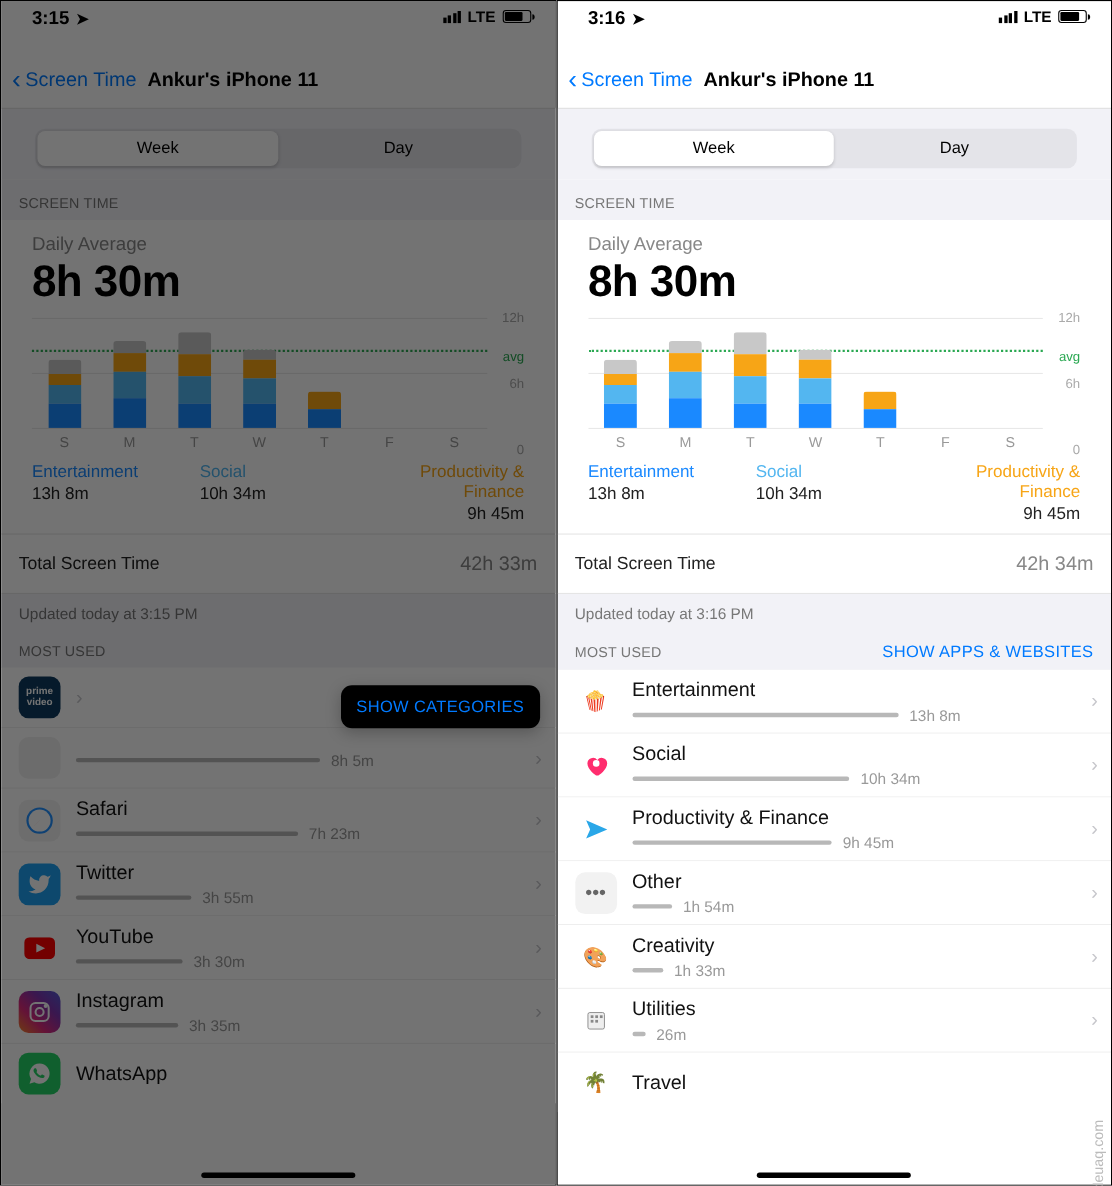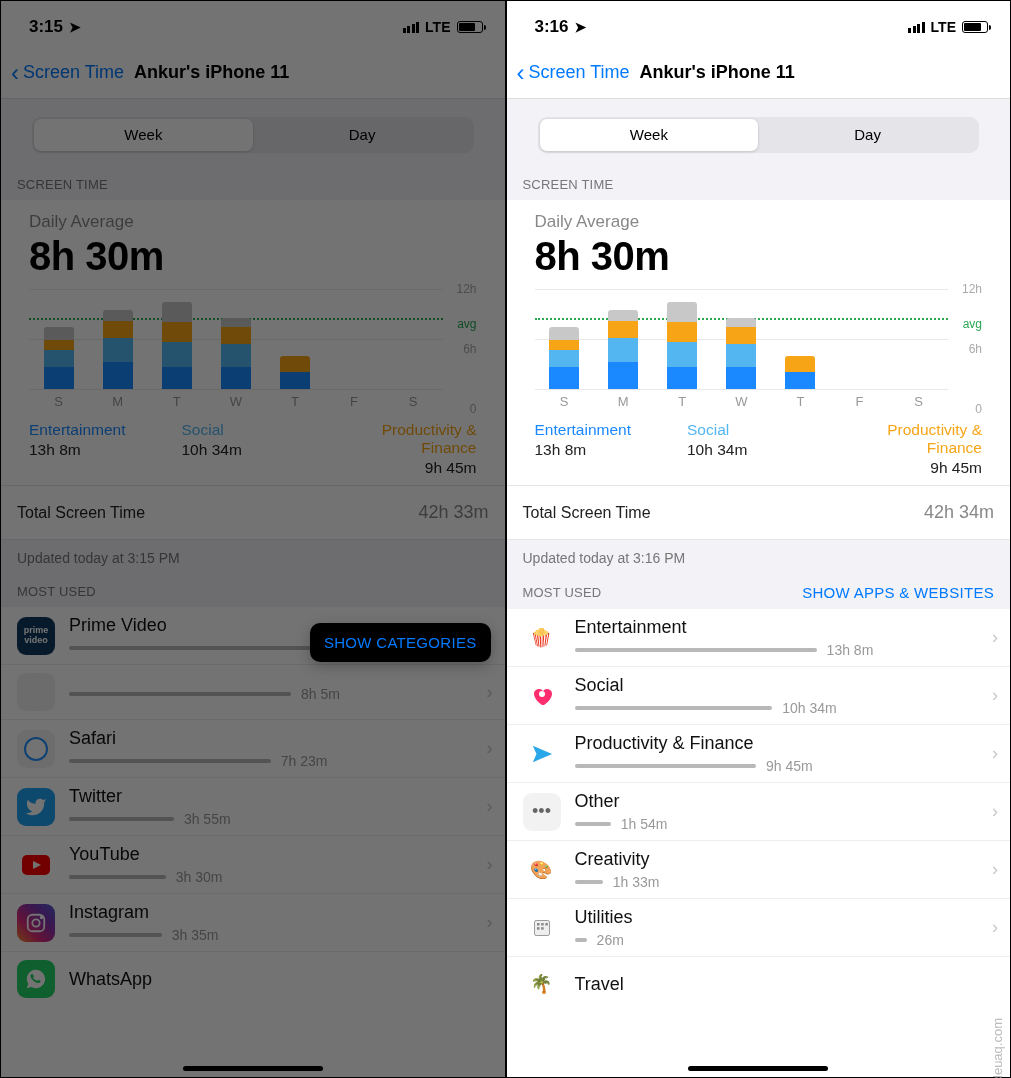--- a/index.html
+++ b/index.html
@@ -26,21 +26,21 @@
     position: absolute;
     inset: 0;
     background: rgba(0,0,0,0.55);
     pointer-events: none;
     z-index: 50;
   }
   
   .statusbar {
     height: 46px;
     display: flex;
-    align-items: center;
+    align-items: flex-start;
     justify-content: space-between;
     padding: 6px 22px 0 28px;
     font-weight: 600;
     font-size: 17px;
   }
   .sb-left { display: flex; align-items: center; gap: 6px; }
   .sb-right { display: flex; align-items: center; gap: 6px; }
   .loc-arrow { font-size: 14px; }
   .cell-bars { display: inline-flex; align-items: flex-end; gap: 1.5px; }
   .cell-bars span { width: 3px; background: #000; display: inline-block; }
@@ -299,27 +299,20 @@
 
   <div class="updated">Updated today at 3:15 PM</div>
 
   <div class="section-label flex">
     <span>MOST USED</span>
   </div>
 
   <div>
     <div class="list-row">
       <div class="icon-box ic-prime">prime<br>video</div>
-      <div class="row-body">
-        <div class="row-title">Prime Video</div>
-        <div class="row-bar-wrap">
-            <div class="row-bar" style="width:60%"></div>
-            <span class="row-time">9h 1m</span>
-          </div>
-      </div>
       <span class="chevron">›</span>
     </div>
     <div class="list-row">
       <div class="icon-box"></div>
       <div class="row-body">
         <div class="row-title"></div>
         <div class="row-bar-wrap">
             <div class="row-bar" style="width:55%"></div>
             <span class="row-time">8h 5m</span>
           </div>

